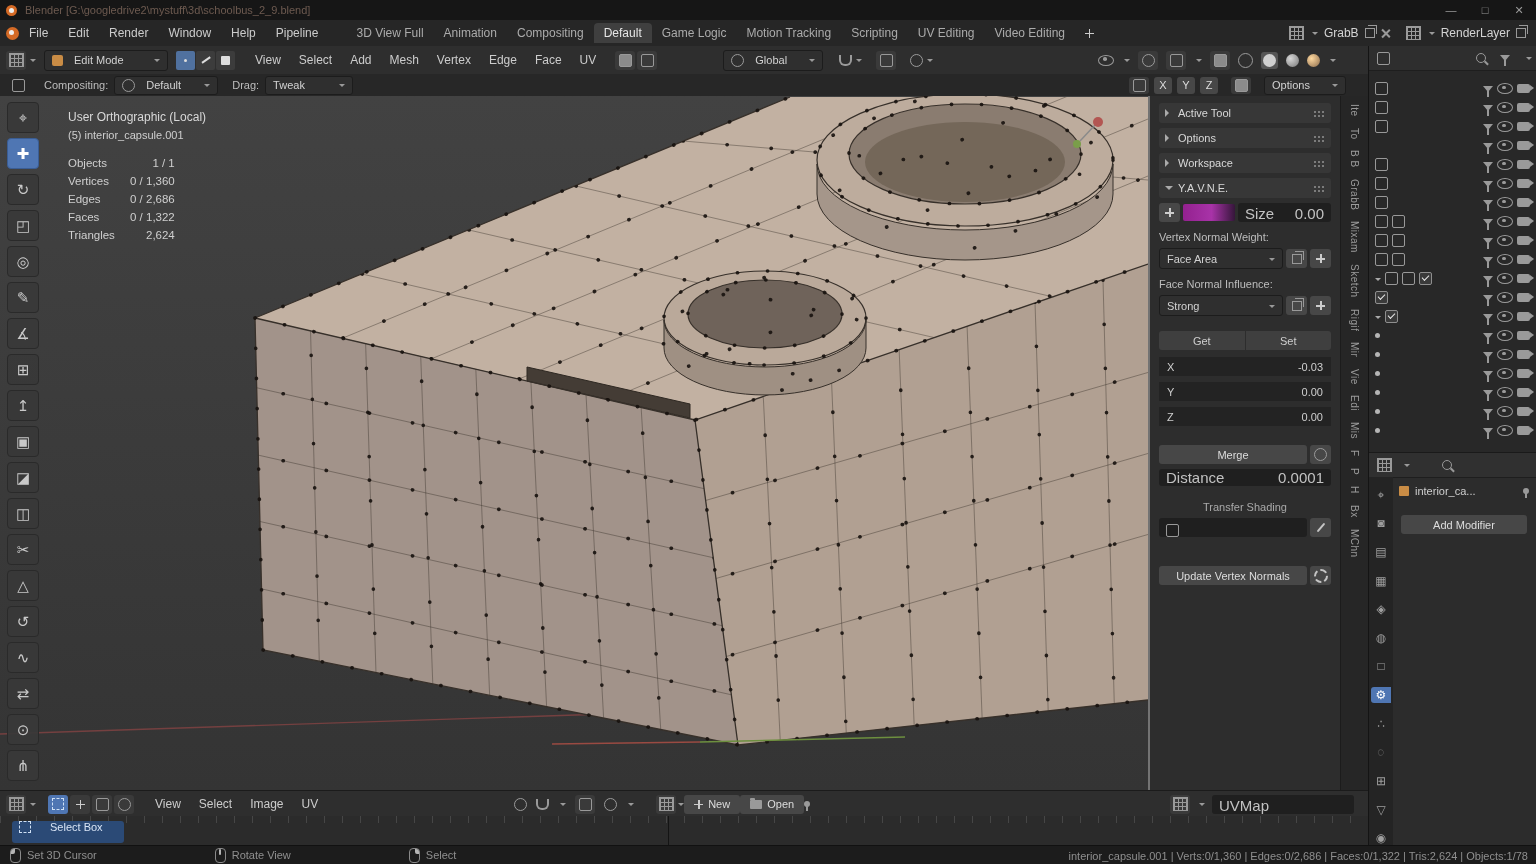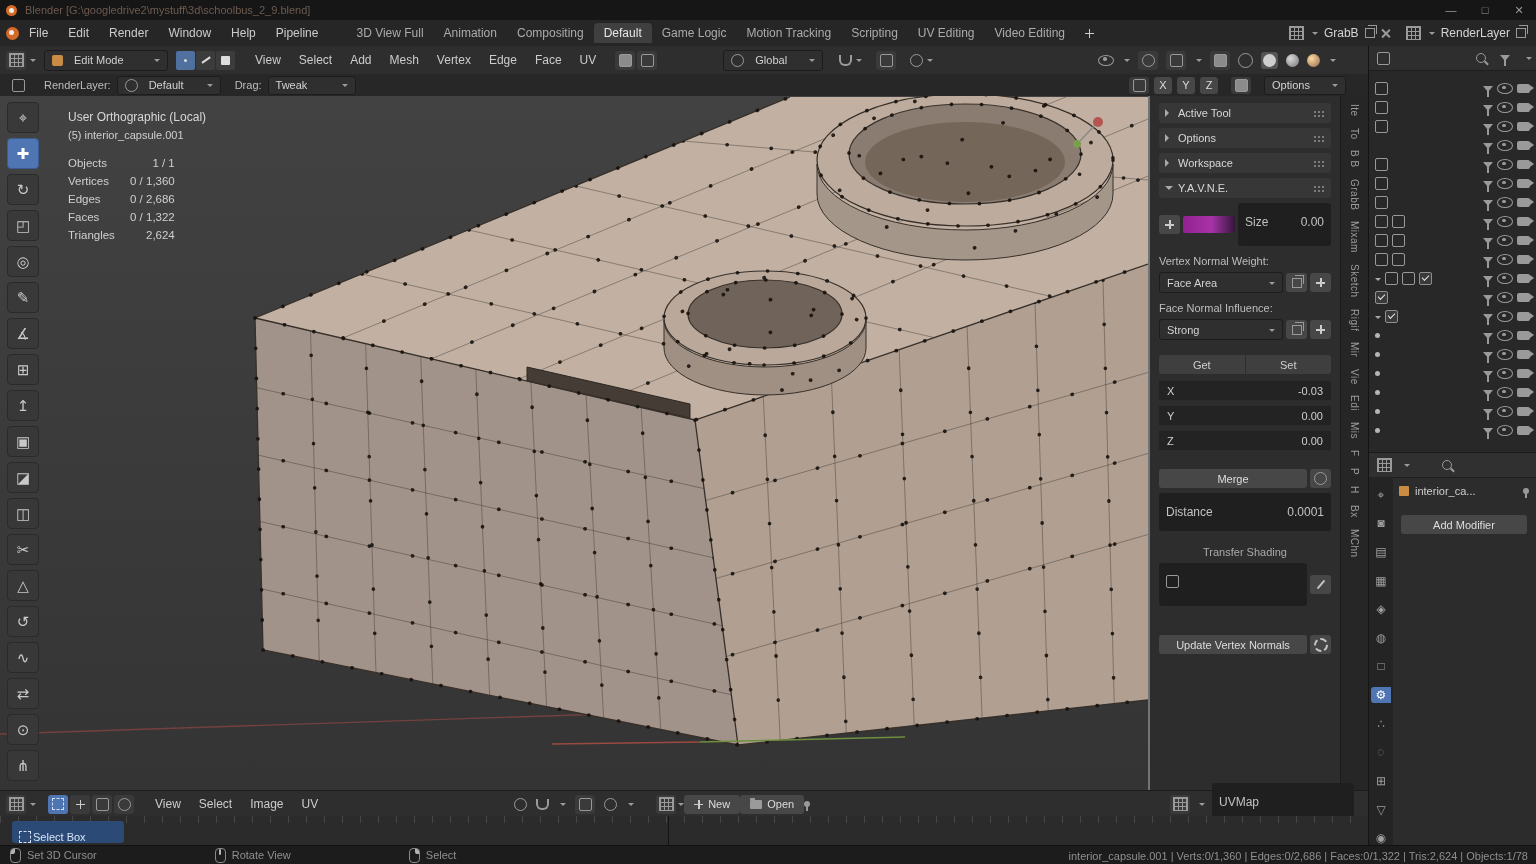--- a/index.html
+++ b/index.html
@@ -6,21 +6,21 @@
   .app{position:relative;width:1536px;height:864px;background:#262626;overflow:hidden;
        font-family:"Liberation Sans",sans-serif;font-size:12px;color:#c6c6c6;}
   .abs{position:absolute;}
   .row{display:flex;align-items:center;}
 
   
   .btn{background:#474747;border-radius:3px;color:#ddd;display:flex;align-items:center;
        justify-content:center;height:19px;font-size:11px;gap:5px;}
   .btn.sq{width:21px;flex:none;}
   .field{background:#1f1f1f;border-radius:3px;color:#c2c2c2;height:19px;display:flex;
-         align-items:flex-start;padding:12px 7px;font-size:12px;}
+         align-items:flex-end;padding:0 7px;font-size:15px;}
   .slider{flex:1;justify-content:space-between;}
   .ddown{background:#2f2f2f;border:1px solid #1c1c1c;border-radius:3px;height:19px;
          display:flex;align-items:center;padding:0 7px;font-size:11px;color:#d2d2d2;flex:1;gap:11px;}
   .grow{flex:1;}
   .car{width:0;height:0;border:3.5px solid transparent;border-top-color:#9a9a9a;margin-left:auto;transform:translateY(2px);}
   .car.lone{margin-left:2px;}
   .tri-r{width:0;height:0;border:4px solid transparent;border-left-color:#aaa;flex:none;}
   .tri-d{width:0;height:0;border:4px solid transparent;border-top-color:#aaa;transform:translateY(2px);flex:none;}
   .tri-d.sm2{border-width:3px;}
   .grip{margin-left:auto;width:12px;height:7px;flex:none;
@@ -146,21 +146,21 @@
   .breadcrumb{position:absolute;left:30px;top:32px;display:flex;align-items:center;gap:6px;font-size:11px;color:#cfcfcf;width:130px;}
   .addmod{position:absolute;left:32px;top:62px;width:126px;}
 
   
   .uv-header{left:0;top:790px;width:1368px;height:26px;background:#2e2e2e;border-top:1px solid #1b1b1b;
              border-bottom:1px solid #212121;display:flex;align-items:center;gap:2px;}
   .uv-strip{left:0;top:816px;width:1368px;height:29px;background:#2b2b2b;}
   .ruler{position:absolute;left:0;top:0;width:100%;height:7px;
          background:repeating-linear-gradient(90deg,#585858 0 1px,transparent 1px 18px);opacity:.6;}
   .selbox{position:absolute;left:12px;top:5px;width:112px;height:22px;background:#2b4a76;border-radius:3px;
-          display:flex;align-items:flex-end;gap:2px;padding:0 7px;box-sizing:border-box;color:#d8e4f5;font-size:11px;}
+          display:flex;align-items:flex-start;gap:19px;padding:0 7px;box-sizing:border-box;color:#d8e4f5;font-size:11px;}
   .uvpanel{position:absolute;left:1028px;top:2px;width:326px;height:20px;background:#323232;border-radius:3px;
            display:flex;align-items:center;gap:6px;padding:0 7px;box-sizing:border-box;font-size:11px;color:#cdcdcd;}
   .hic{width:20px;height:19px;background:#3a3a3a;border-radius:3px;display:flex;align-items:center;justify-content:center;flex:none;}
   .hic.blue{background:#4f76b3;}
 
   
   .statusbar{left:0;top:845px;width:1536px;height:19px;background:#1c1c1c;border-top:1px solid #111;
              display:flex;align-items:center;font-size:11px;color:#8f8f8f;padding-left:10px;box-sizing:border-box;}
   .sb-item{display:flex;align-items:center;margin-right:118px;}
   .sb-info{position:absolute;right:8px;top:0;height:19px;display:flex;align-items:center;color:#8f8f8f;}
@@ -286,21 +286,21 @@
       <span class="shade mat"></span>
       <span class="shade rend"></span>
       <span class="car lone"></span>
     </span>
   </div>
 
   <div class="abs tool-settings">
     <span class="hic" style="margin-left:8px;background:transparent;">
         <span class="i-sq"></span>
       </span>
-    <span style="margin-left:16px;">RenderLayer:</span>
+    <span style="margin-left:16px;">Compositing:</span>
     <span class="ddown" style="flex:none;width:88px;margin-left:6px;height:17px;">
       <span class="i-circle"></span>
       <span>Default</span>
         <span class="car"></span>
     </span>
     <span style="margin-left:14px;">Drag:</span>
     <span class="ddown" style="flex:none;width:72px;margin-left:6px;height:17px;">
       <span>Tweak</span>
         <span class="car"></span>
     </span>

